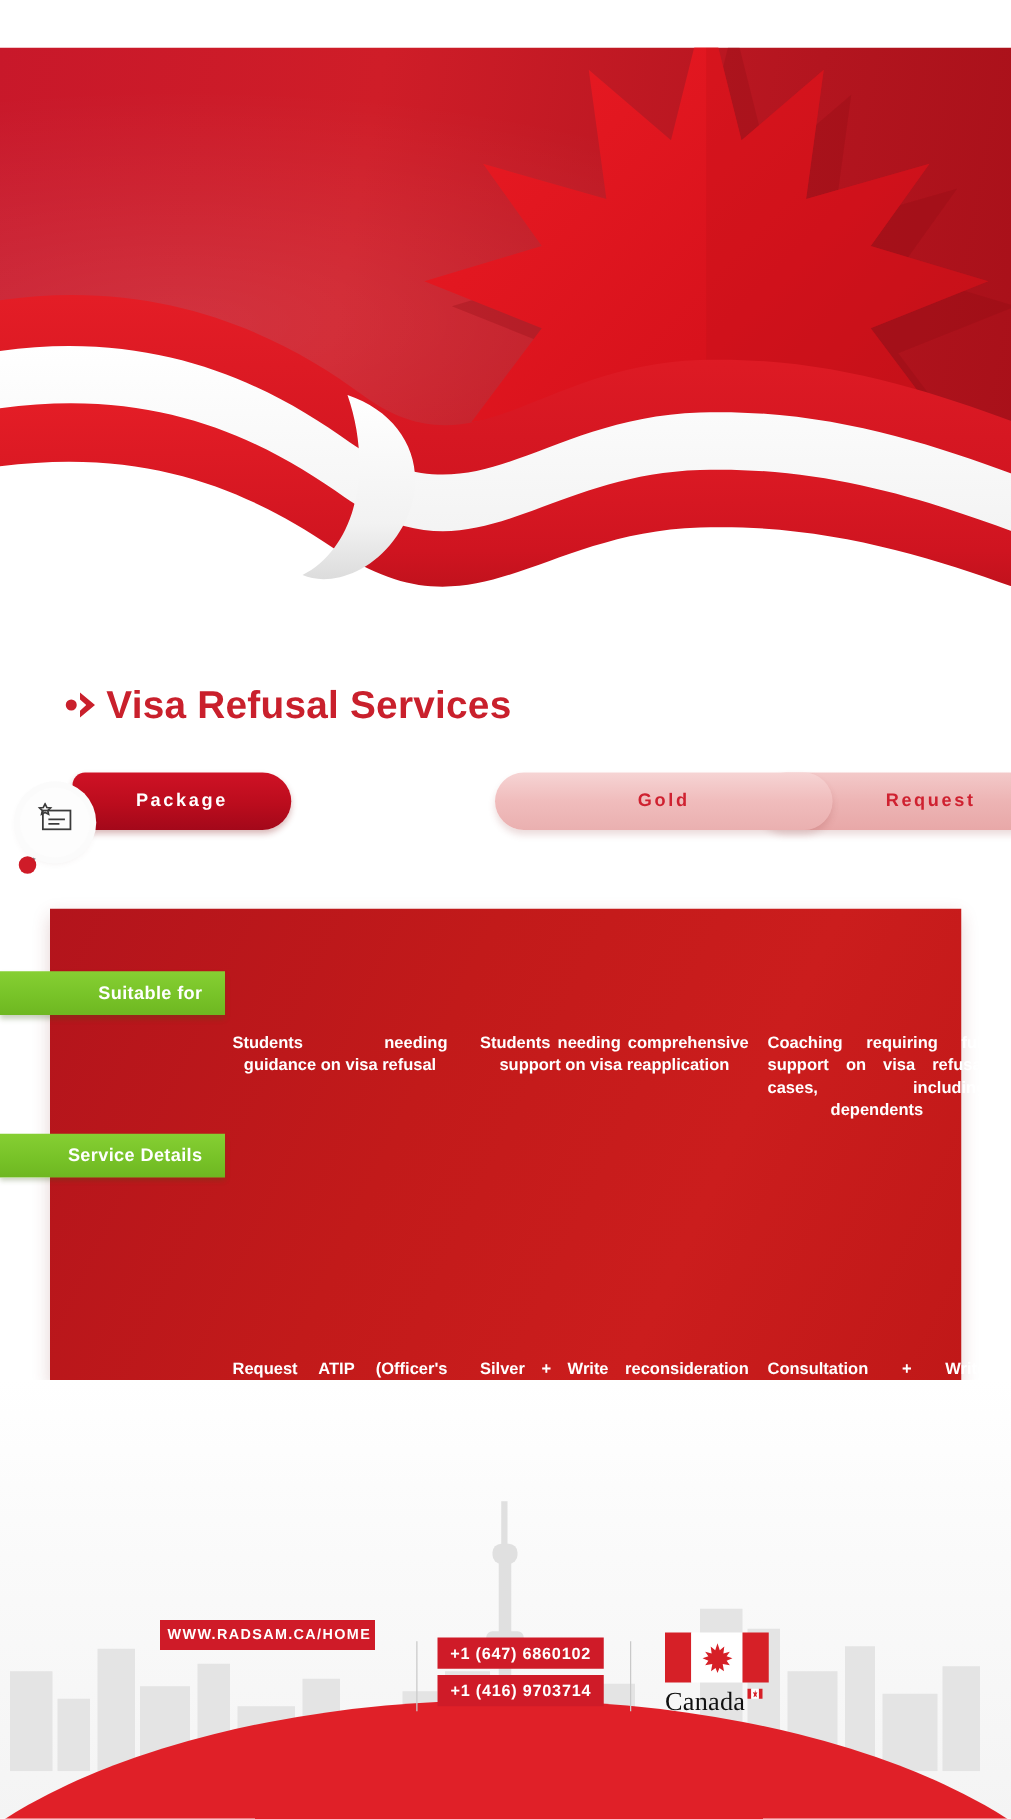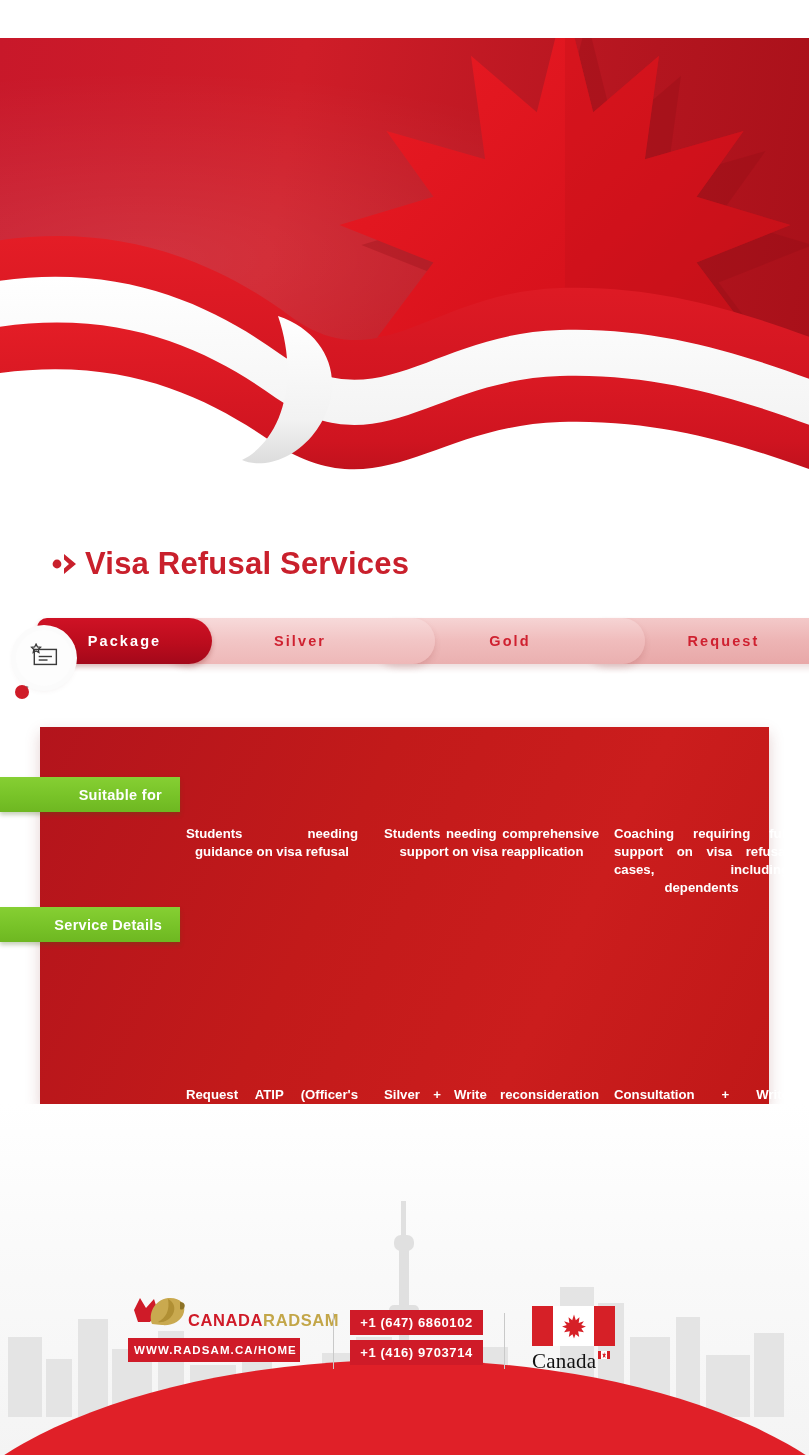--- a/index.html
+++ b/index.html
@@ -46,21 +46,21 @@
     position:absolute; left:52px; top:546px; display:flex; align-items:center; gap:3px;
   }
   .arrow-icon{ width:30px; height:28px; display:block; }
   .page-title{
     font-size:31px; font-weight:bold; color:#c9202c; letter-spacing:.2px;
     white-space:nowrap;
   }
 
   
   .pkg-header{
-    position:absolute; left:37px; top:618px; width:725px; height:46px;
+    position:absolute; left:58px; top:618px; width:725px; height:46px;
   }
   .pill{
     position:absolute; top:0; height:46px; border-radius:23px;
     display:flex; align-items:center; justify-content:center;
     font-weight:bold; font-size:14.5px; letter-spacing:2.1px;
   }
   .pill.pkg{
     left:0; width:175px; color:#ffffff;
     background:linear-gradient(#cf1225 0%,#bb0c1d 55%,#a3081a 100%);
     border-radius:10px 23px 23px 10px;
@@ -164,21 +164,21 @@
     position:absolute; width:1px; height:56px; background:#c9c9c9;
   }
   .divider.d1{ left:333px; top:1313px; }
   .divider.d2{ left:504px; top:1313px; }
 
   .phones{ position:absolute; left:350px; top:1310px; }
   .phone{
     background:#cf1b28; color:#ffffff; font-size:13px; font-weight:bold;
     letter-spacing:.6px; padding:5px 10px; width:133px; text-align:center;
   }
-  .phone + .phone{ margin-top:5px; }
+  .phone + .phone{ margin-top:5px;text-align:right; }
 
   .canada-wordmark{ position:absolute; left:532px; top:1306px; width:95px; }
   .flag{ display:flex; width:83px; height:40px; }
   .flag .bar{ width:21px; background:#d62027; }
   .flag .mid{ width:41px; background:#ffffff; display:flex; align-items:center; justify-content:center; }
   .flag .mid svg{ width:26px; height:26px; }
   .canada-text{
     margin-top:3px; font-family:"Liberation Serif", serif; font-size:21px;
     color:#111; letter-spacing:.2px; position:relative; display:inline-block;
   }
@@ -269,23 +269,20 @@
       <line x1="11" y1="15" x2="26" y2="15" stroke="#3b3b3b" stroke-width="1.6"></line>
       <line x1="11" y1="19" x2="21" y2="19" stroke="#3b3b3b" stroke-width="1.6"></line>
       <path d="M8 1 L9.6 4.2 L13 4.6 L10.5 7 L11.2 10.4 L8 8.8 L4.8 10.4 L5.5 7 L3 4.6 L6.4 4.2 Z" fill="none" stroke="#3b3b3b" stroke-width="1.5"></path>
     </svg>
   </span>
 </div>
 
 <div class="pkg-header">
   <div class="pill pkg">
     <span>Package</span>
-  </div>
-  <div class="pill silver">
-    <span>Silver</span>
   </div>
   <div class="pill gold">
     <span>Gold</span>
   </div>
   <div class="pill premium">
     <span>Request</span>
   </div>
 </div>
 
 <div class="table">
@@ -339,33 +336,20 @@
         <rect x="394" y="48" width="20" height="16" rx="7"></rect>
         <rect x="401" y="14" width="5" height="36"></rect>
         <rect x="389" y="118" width="30" height="12" rx="5"></rect>
       </g>
     </svg>
   </div>
   <div class="bottom-arc"></div>
 </div>
 
 <div class="brandblock">
-  <div class="logo-row">
-    <span class="swan">
-      <svg viewBox="0 0 62 42" width="62" height="42" aria-hidden="true">
-        <path d="M6 20 L12 8 L18 18 L26 9 L30 22 L22 32 L10 32 Z" fill="#cf1b28"></path>
-        <path d="M24 34 C20 24 26 10 40 8 C52 7 58 14 56 22 C54 31 44 36 34 35 C30 34.6 27 34.4 24 34 Z" fill="#c9a94f"></path>
-        <path d="M40 9 C46 12 48 18 45 24 C42 30 35 33 30 32 C38 28 42 20 40 9 Z" fill="#b08f34"></path>
-        <path d="M52 12 C56 12 58 15 56 18 C55 19.6 53 20 52 19 Z" fill="#8d7226"></path>
-      </svg>
-    </span>
-    <span class="brand-word">
-      <span class="c1t">CANADA</span><span class="c2t">RADSAM</span>
-    </span>
-  </div>
   <div class="url-bar">WWW.RADSAM.CA/HOME</div>
 </div>
 
 <div class="divider d1"></div>
 <div class="divider d2"></div>
 
 <div class="phones">
   <div class="phone">+1 (647) 6860102</div>
   <div class="phone">+1 (416) 9703714</div>
 </div>

